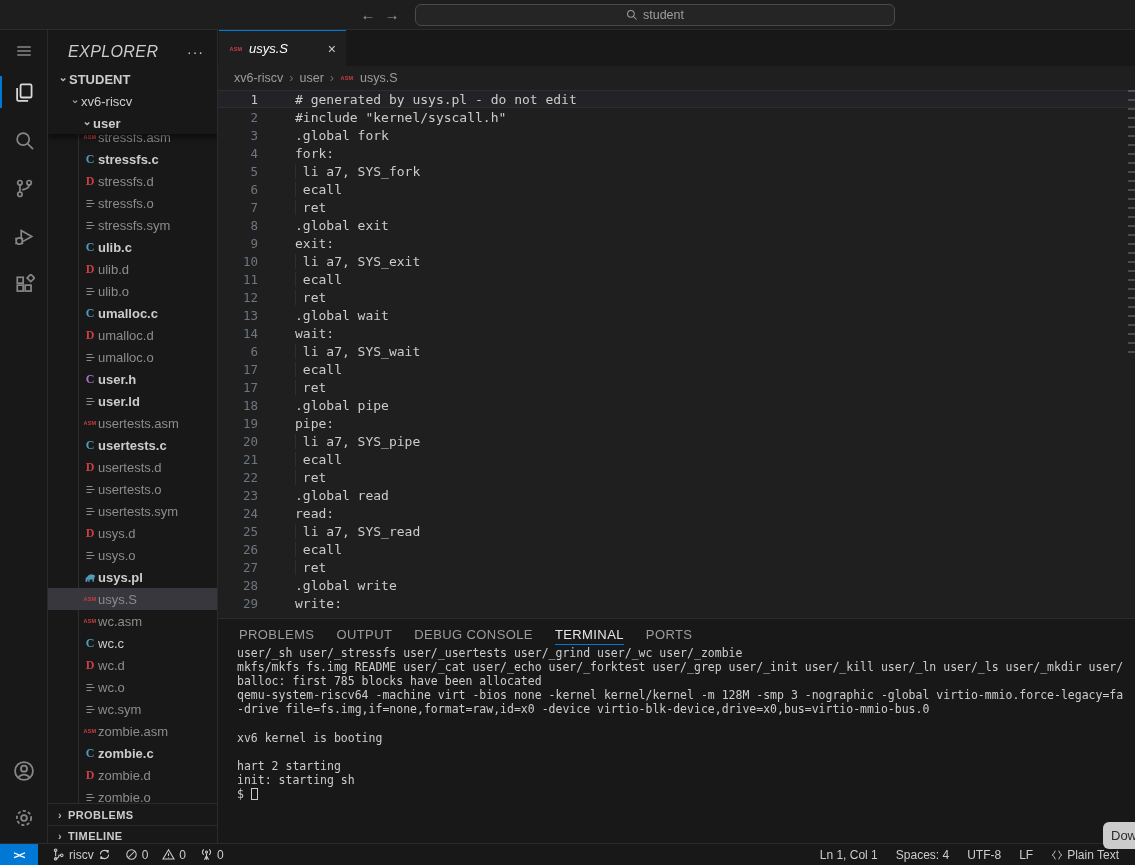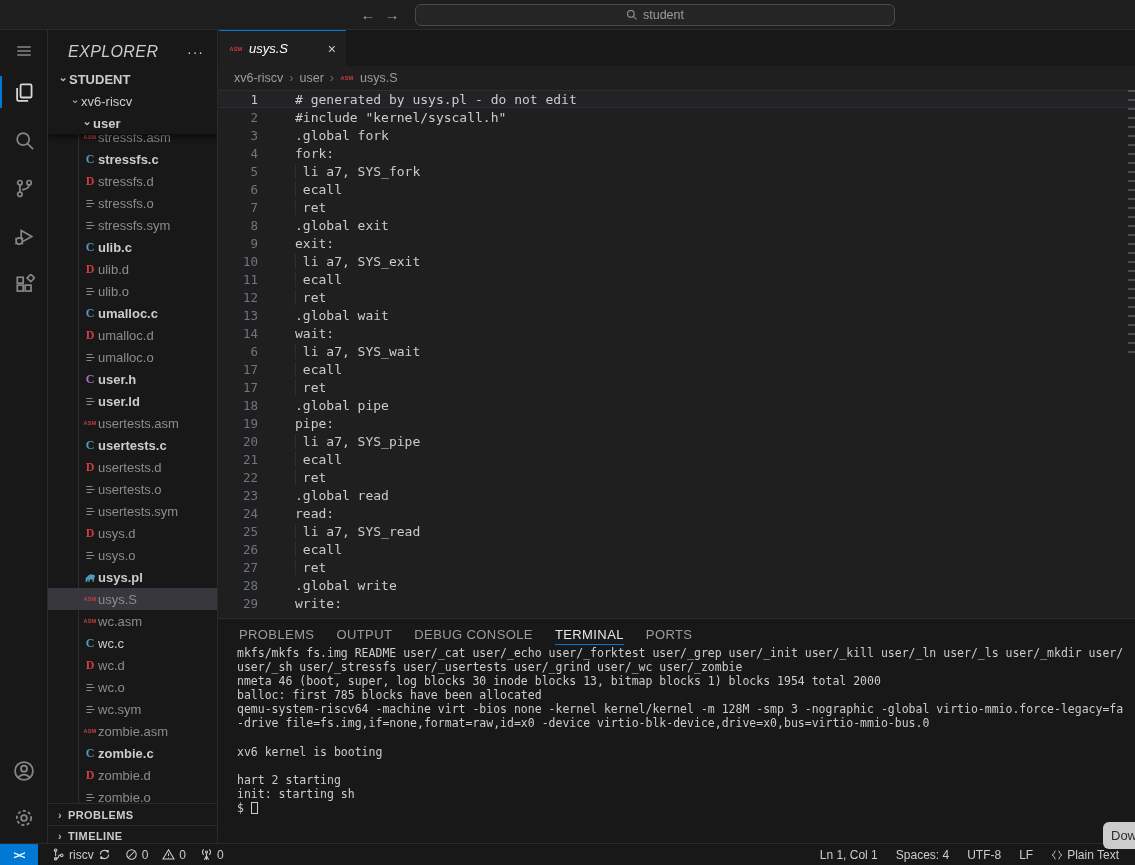--- a/index.html
+++ b/index.html
@@ -538,23 +538,22 @@
 
 <div id="panel">
   <div id="panel-tabs">
       <div class="ptab">PROBLEMS</div>
       <div class="ptab">OUTPUT</div>
       <div class="ptab">DEBUG CONSOLE</div>
       <div class="ptab active">TERMINAL</div>
       <div class="ptab">PORTS</div>
     </div>
   <div id="terminal">
+      <div class="tl">user/_sh user/_stressfs user/_usertests user/_grind user/_wc user/_zombie</div>
       <div class="tl">mkfs/mkfs fs.img README user/_cat user/_echo user/_forktest user/_grep user/_init user/_kill user/_ln user/_ls user/_mkdir user/</div>
-      <div class="tl">user/_sh user/_stressfs user/_usertests user/_grind user/_wc user/_zombie</div>
-      <div class="tl">nmeta 46 (boot, super, log blocks 30 inode blocks 13, bitmap blocks 1) blocks 1954 total 2000</div>
       <div class="tl">balloc: first 785 blocks have been allocated</div>
       <div class="tl">qemu-system-riscv64 -machine virt -bios none -kernel kernel/kernel -m 128M -smp 3 -nographic -global virtio-mmio.force-legacy=fa</div>
       <div class="tl">-drive file=fs.img,if=none,format=raw,id=x0 -device virtio-blk-device,drive=x0,bus=virtio-mmio-bus.0</div>
       <div class="tl"></div>
       <div class="tl">xv6 kernel is booting</div>
       <div class="tl"></div>
       <div class="tl">hart 2 starting</div>
       <div class="tl">init: starting sh</div>
       <div class="tl">$ <span class="cursor"></span></div>
     </div>

